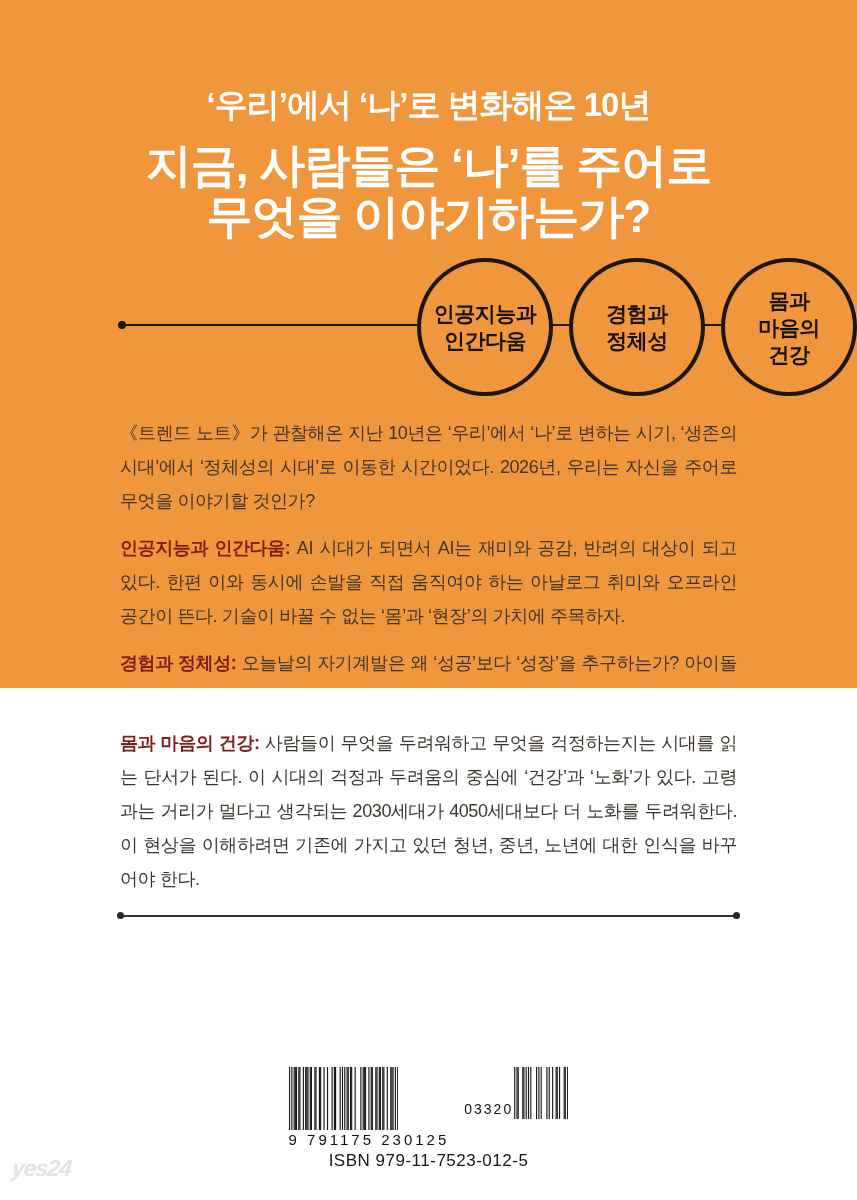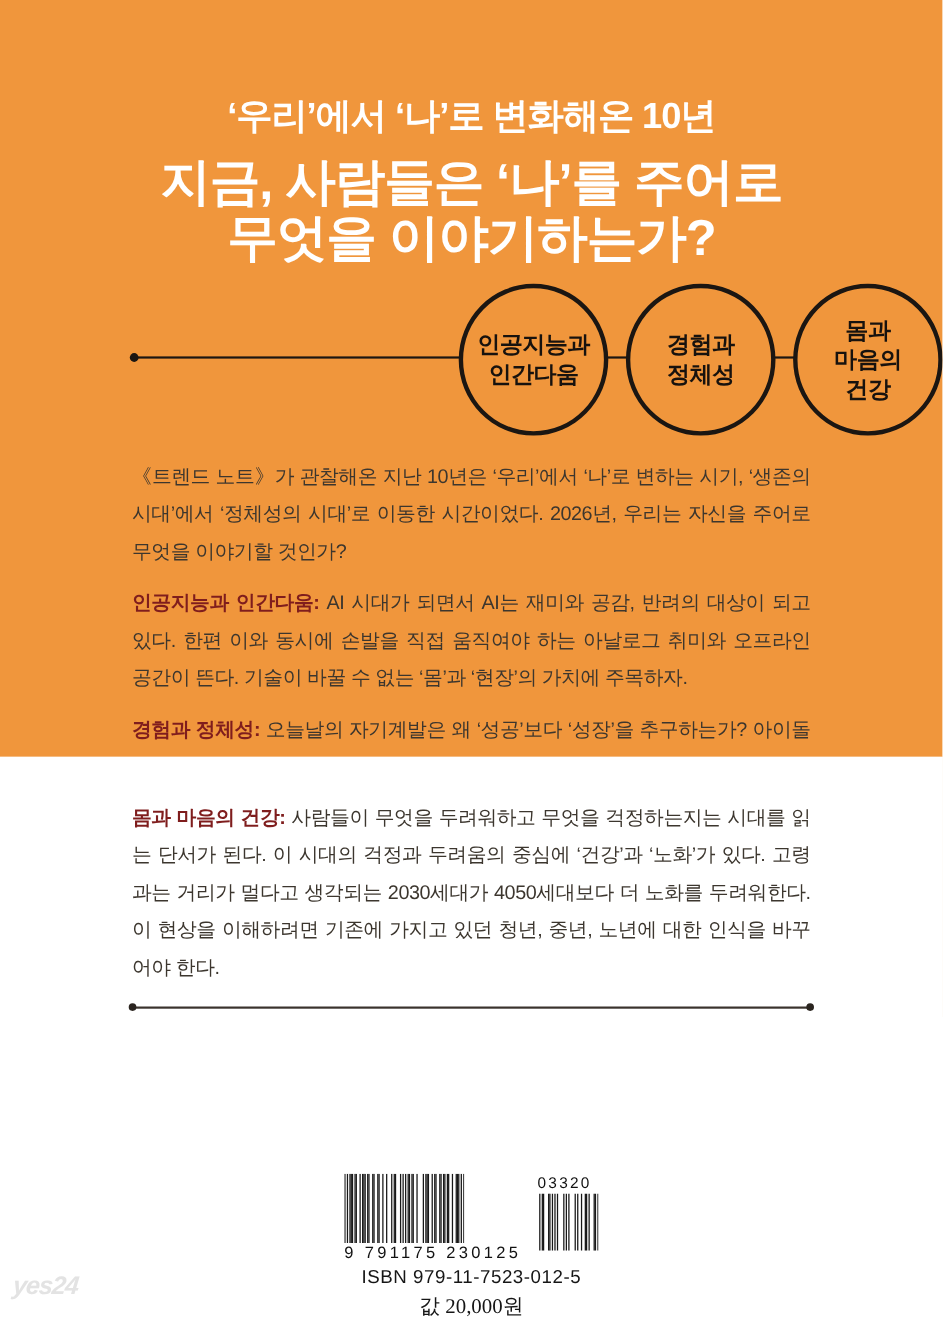--- a/index.html
+++ b/index.html
@@ -44,21 +44,21 @@
   .white-section .para { margin:38px 120px 0 120px; }
   .divider { position:relative; margin:19px 120px 0 120px; height:2px; background:#3A332D; }
   .divider .dot {
     position:absolute; top:-3px; width:7px; height:7px; border-radius:50%; background:#2A241F;
   }
   .divider .dot-left  { left:-3px; }
   .divider .dot-right { right:-3px; }
   
   .barcode-block { margin-top:150px; text-align:center; color:#161616; }
   .bars-row { display:flex; justify-content:center; align-items:flex-start; gap:15px; }
-  .addon-col { display:flex; flex-direction:column; align-items:flex-start; padding-top:0; }
+  .addon-col { display:flex; flex-direction:row; align-items:flex-end; padding-top:0; }
   .addon-label { font-size:14px; letter-spacing:2px; margin:0 0 2px 0; color:#111111; }
   .bc-number { font-size:15px; letter-spacing:3px; margin-top:1px; color:#111111; text-align:right; }
   .isbn { font-size:17px; letter-spacing:0.5px; margin-top:3px; }
   .price { font-family:"Liberation Serif","DejaVu Serif",serif; font-size:19px; margin-top:4px; }
   svg.bc { display:block; fill:#181818; }
   
   .watermark {
     position:absolute; left:12px; bottom:18px; font-size:23px; font-weight:700; font-style:italic;
     color:#E3E3E3; letter-spacing:-1px; transform:skewX(-6deg); user-select:none;
   }
@@ -197,20 +197,19 @@
                 <rect x="43.70" y="0" width="1.15" height="52"></rect>
                 <rect x="46.00" y="0" width="1.15" height="52"></rect>
                 <rect x="50.60" y="0" width="1.15" height="52"></rect>
                 <rect x="51.75" y="0" width="1.15" height="52"></rect>
                 <rect x="54.05" y="0" width="1.15" height="52"></rect>
               </svg>
             </div>
         </div>
       </div>
       <div class="isbn">ISBN 979-11-7523-012-5</div>
-      <div class="price">값 20,000원</div>
     </div>
 
     <div class="watermark">yes24</div>
 
   </section>
 
 </div>
 
 </body></html>

